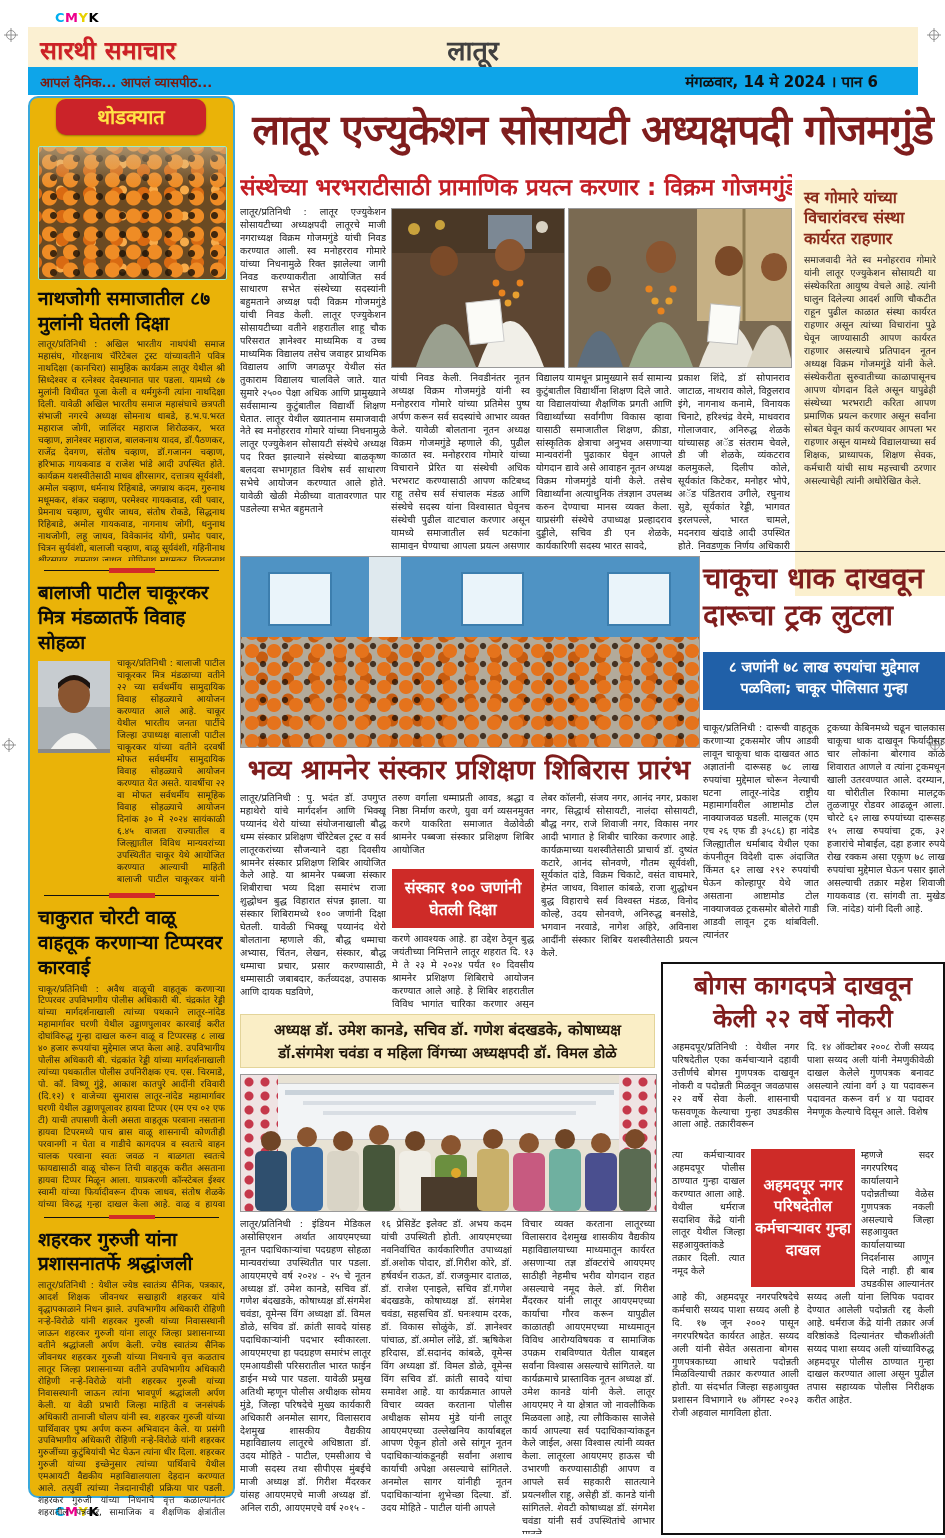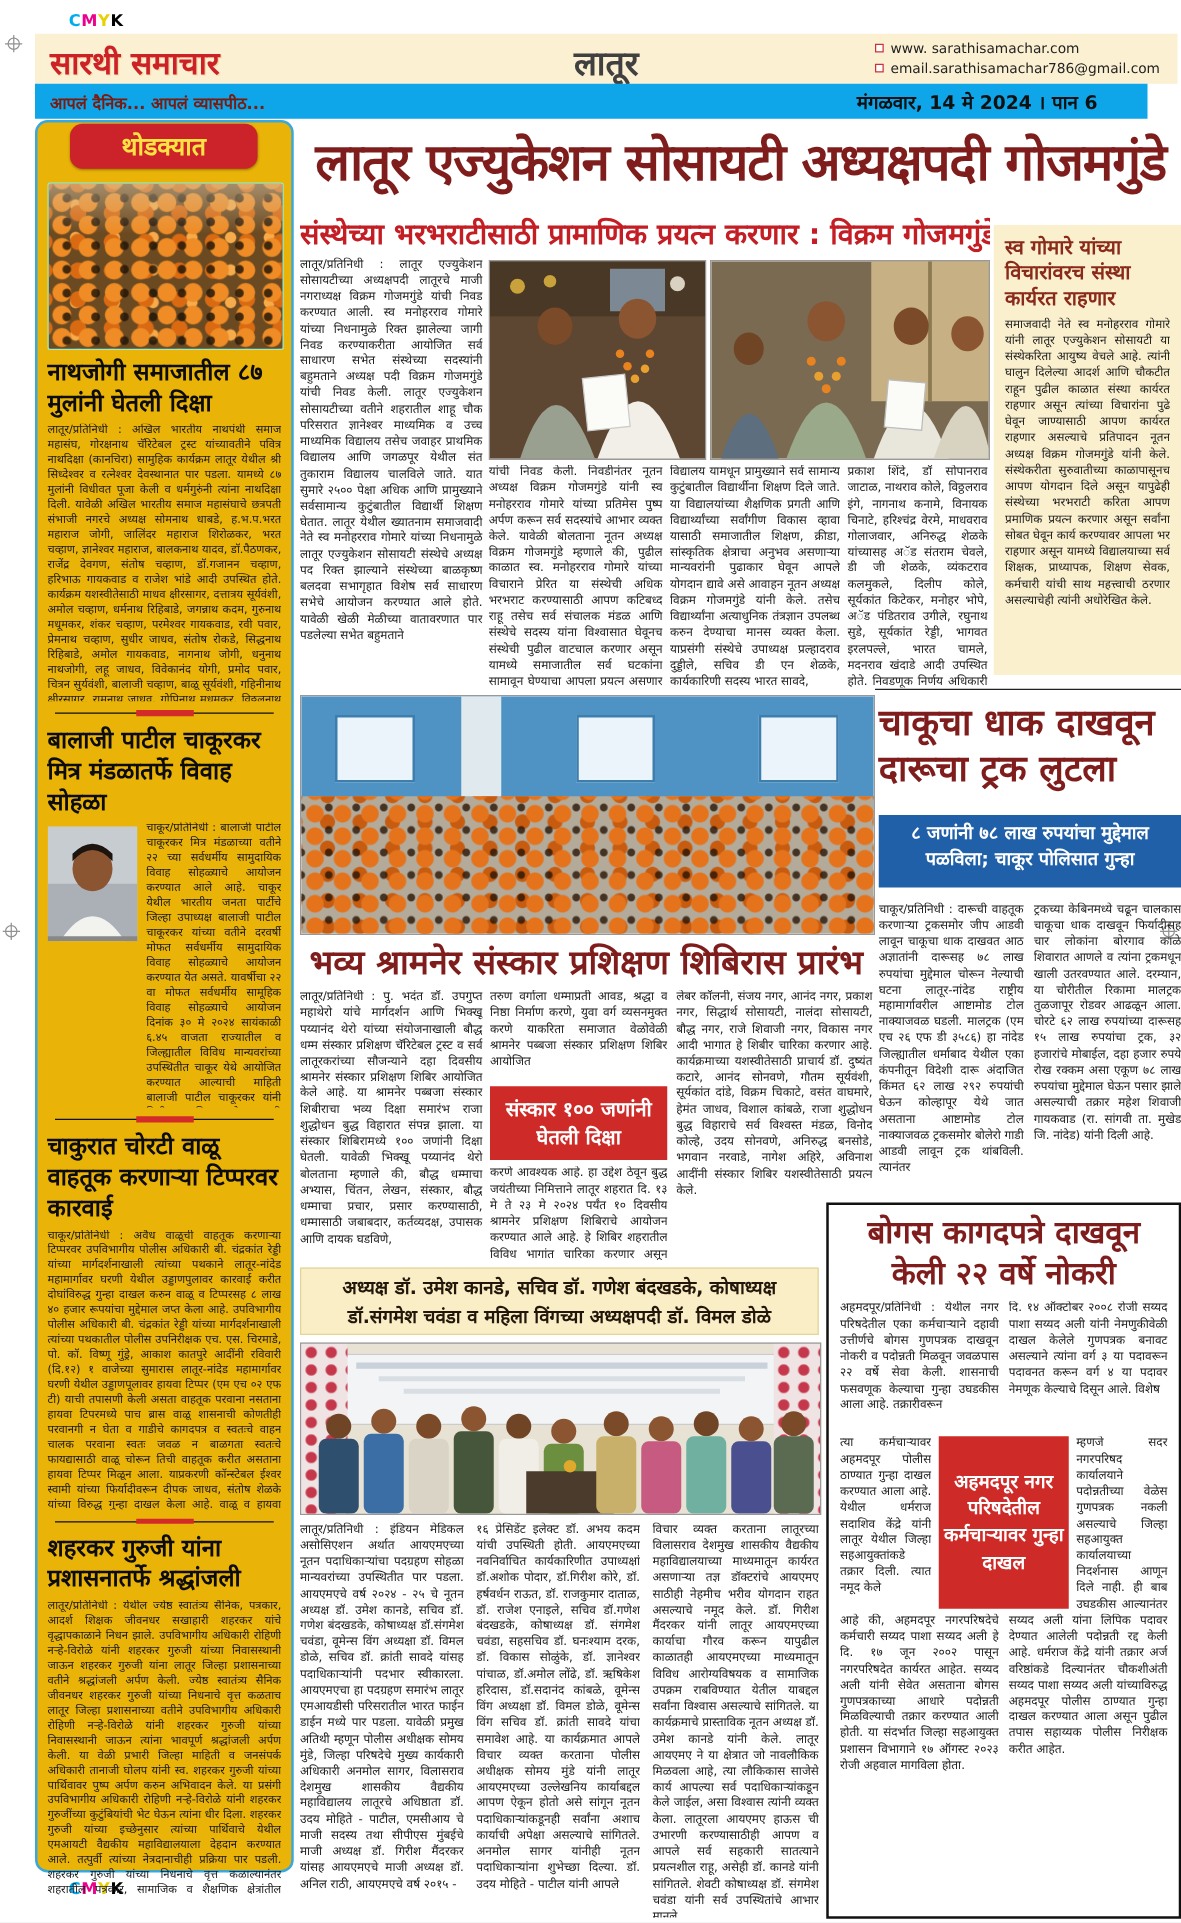--- a/index.html
+++ b/index.html
@@ -6,21 +6,21 @@
   #page{position:relative;width:945px;height:1538px;background:#ffffff;margin:0 auto;
         font-family:"DejaVu Sans","Liberation Sans",sans-serif;color:#1a1a1a;overflow:hidden;}
   .abs{position:absolute;}
   .body-txt{font-size:9.5px;line-height:1.36;text-align:justify;overflow:hidden;color:#1c1c1c;}
   .headline{font-weight:700;color:#7f1d1d;}
   .divider{position:relative;border-top:1.6px solid #111;margin:9px 6px;}
   .divider:after{content:"";position:absolute;left:50%;top:-3px;transform:translateX(-50%);
                  width:46px;height:4.5px;background:#d22b28;}
   .photo{overflow:hidden;}
   
-  #band-cream{background:#fbf0d2;padding-left:24px;}
+  #band-cream{background:#fbf0d2;}
   #band-yellow{background:#0ea5e9;text-align:right;}
   .bullet-sq{display:inline-block;width:5px;height:5px;border:1px solid #c33;margin-right:5px;vertical-align:middle;background:#fff;}
   
   #sidebar{background:#eab308;border:2px solid #3aa8da;border-radius:10px;box-sizing:border-box;padding:48px 8px 18px 8px;}
   #badge{background:#cb2329;color:#ffe345;font-weight:700;font-size:20px;text-align:center;
          border-radius:10px;line-height:36px;box-shadow:0 1px 2px rgba(0,0,0,.35);}
   .sb-head{font-size:19px;line-height:1.3;font-weight:700;color:#0c0c0c;margin:6px 0 4px 0;}
   .sb-body{font-size:9px;line-height:1.33;text-align:justify;overflow:hidden;}
   
   .crowd-art{background-color:#6b4a22;background-image:
@@ -73,24 +73,20 @@
     </svg>
   <svg class="abs regmark" style="left:928px;top:738px;" width="14" height="14">
       <circle cx="7" cy="7" r="4.5" fill="none" stroke="#777"></circle>
       <line x1="7" y1="0" x2="7" y2="14" stroke="#777"></line>
       <line x1="0" y1="7" x2="14" y2="7" stroke="#777"></line>
     </svg>
 
   <div id="band-cream" class="abs" style="left:28px;top:27px;width:890px;height:40px;">
     <div class="abs" style="left:12px;top:5px;font-size:25px;font-weight:800;color:#cc2127;text-shadow:1px 1px 0 #f3d8a8;">सारथी समाचार</div>
     <div class="abs" style="left:0;right:0;top:4px;text-align:center;font-size:27px;font-weight:800;color:#404040;">लातूर</div>
-    <div class="abs" style="right:14px;top:4px;font-size:11px;line-height:1.45;color:#222;">
-      <div><span class="bullet-sq"></span><span>www. sarathisamachar.com</span></div>
-      <div><span class="bullet-sq"></span><span>email.sarathisamachar786@gmail.com</span></div>
-    </div>
   </div>
 
   <div id="band-yellow" class="abs" style="left:28px;top:67px;width:890px;height:28px;">
     <div class="abs" style="left:12px;top:6px;font-size:13px;font-weight:700;color:#7b1a0e;">आपलं दैनिक... आपलं व्यासपीठ...</div>
     <div class="abs" style="right:40px;top:4px;font-size:15px;font-weight:800;color:#111;">मंगळवार, 14 मे 2024 । पान 6</div>
   </div>
 
   <div id="sidebar" class="abs" style="left:28px;top:96px;width:207px;height:1402px;">
     <div>
       <div class="photo crowd-art" style="width:100%;height:132px;border:1px solid #9ec;border-radius:2px;"></div>
@@ -167,21 +163,21 @@
       <path d="M130 158 Q160 72 190 158 Z" fill="#e9e6dc"></path>
     <ellipse cx="205" cy="58" rx="13" ry="14" fill="#8a5530"></ellipse>
       <path d="M178 158 Q205 78 222 150 L222 158 Z" fill="#d8d2c0"></path>
     <rect x="140" y="96" width="30" height="38" fill="#fbfbf7" stroke="#bbb" transform="rotate(5 155 115)"></rect>
   </svg>
 
   <div class="abs body-txt" style="left:391px;top:372px;width:139px;height:178px;">यांची निवड केली. निवडीनंतर नूतन अध्यक्ष विक्रम गोजमगुंडे यांनी स्व मनोहरराव गोमारे यांच्या प्रतिमेस पुष्प अर्पण करून सर्व सदस्यांचे आभार व्यक्त केले. यावेळी बोलताना नूतन अध्यक्ष विक्रम गोजमगुंडे म्हणाले की, पुढील काळात स्व. मनोहरराव गोमारे यांच्या विचाराने प्रेरित या संस्थेची अधिक भरभराट करण्यासाठी आपण कटिबध्द राहू तसेच सर्व संचालक मंडळ आणि संस्थेचे सदस्य यांना विश्वासात घेवूनच संस्थेची पुढील वाटचाल करणार असून यामध्ये समाजातील सर्व घटकांना सामावून घेण्याचा आपला प्रयत्न असणार आहे. ज्ञानेश्वर आणि जवाहर</div>
   <div class="abs body-txt" style="left:536px;top:372px;width:136px;height:178px;">विद्यालय यामधून प्रामुख्याने सर्व सामान्य कुटुंबातील विद्यार्थीना शिक्षण दिले जाते. या विद्यालयांच्या शैक्षणिक प्रगती आणि विद्यार्थ्यांच्या सर्वांगीण विकास व्हावा यासाठी समाजातील शिक्षण, क्रीडा, सांस्कृतिक क्षेत्राचा अनुभव असणाऱ्या मान्यवरांनी पुढाकार घेवून आपले योगदान द्यावे असे आवाहन नूतन अध्यक्ष विक्रम गोजमगुंडे यांनी केले. तसेच विद्यार्थ्यांना अत्याधुनिक तंत्रज्ञान उपलब्ध करुन देण्याचा मानस व्यक्त केला. याप्रसंगी संस्थेचे उपाध्यक्ष प्रल्हादराव दुड्डीले, सचिव डी एन शेळके, कार्यकारिणी सदस्य भारत सावदे,</div>
   <div class="abs body-txt" style="left:678px;top:372px;width:112px;height:178px;">प्रकाश शिंदे, डॉ सोपानराव जाटाळ, नाथराव कोले, विठ्ठलराव इंगे, नागनाथ कनामे, विनायक चिनाटे, हरिश्चंद्र वेरमे, माधवराव गोलाजवार, अनिरुद्ध शेळके यांच्यासह अॅड संतराम चेवले, डी जी शेळके, व्यंकटराव कलमुकले, दिलीप कोले, सूर्यकांत किटेकर, मनोहर भोपे, अॅड पंडितराव उगीले, रघुनाथ सुडे, सूर्यकांत रेड्डी, भागवत इरलपल्ले, भारत चामले, मदनराव खंदाडे आदी उपस्थित होते. निवडणूक निर्णय अधिकारी अॅड पी टी ढगे यांनी निवडीनंतर रीतसर प्रमाणपत्र देवून अध्यक्ष पदी विक्रम गोजमगुंडे यांची निवड झाल्याचे घोषित केले.</div>
 
-  <div class="abs box-cream" style="left:795px;top:180px;width:150px;height:360px;box-sizing:border-box;padding:8px 9px;">
+  <div class="abs box-cream" style="left:795px;top:180px;width:150px;height:416px;box-sizing:border-box;padding:8px 9px;">
     <div style="font-size:16px;font-weight:800;line-height:1.28;color:#8a2a1a;margin-bottom:5px;">स्व गोमारे यांच्या विचारांवरच संस्था कार्यरत राहणार</div>
     <div style="font-size:9.4px;line-height:1.38;text-align:justify;overflow:hidden;max-height:272px;">समाजवादी नेते स्व मनोहरराव गोमारे यांनी लातूर एज्युकेशन सोसायटी या संस्थेकरिता आयुष्य वेचले आहे. त्यांनी घालुन दिलेल्या आदर्श आणि चौकटीत राहून पुढील काळात संस्था कार्यरत राहणार असून त्यांच्या विचारांना पुढे घेवून जाण्यासाठी आपण कार्यरत राहणार असल्याचे प्रतिपादन नूतन अध्यक्ष विक्रम गोजमगुंडे यांनी केले. संस्थेकरीता सुरुवातीच्या काळापासूनच आपण योगदान दिले असून यापुढेही संस्थेच्या भरभराटी करिता आपण प्रमाणिक प्रयत्न करणार असून सर्वांना सोबत घेवून कार्य करण्यावर आपला भर राहणार असून यामध्ये विद्यालयाच्या सर्व शिक्षक, प्राध्यापक, शिक्षण सेवक, कर्मचारी यांची साथ महत्त्वाची ठरणार असल्याचेही त्यांनी अधोरेखित केले.</div>
   </div>
   <div class="abs" style="left:700px;top:551px;width:245px;border-top:1.5px solid #222;"></div>
 
   <div class="abs photo" style="left:240px;top:556px;width:458px;height:190px;border:1px solid #999;">
     <div class="monk-wall"></div>
     <div class="monk-win" style="left:6%;"></div>
     <div class="monk-win" style="left:48%;"></div>
     <div class="monk-win" style="left:80%;"></div>

